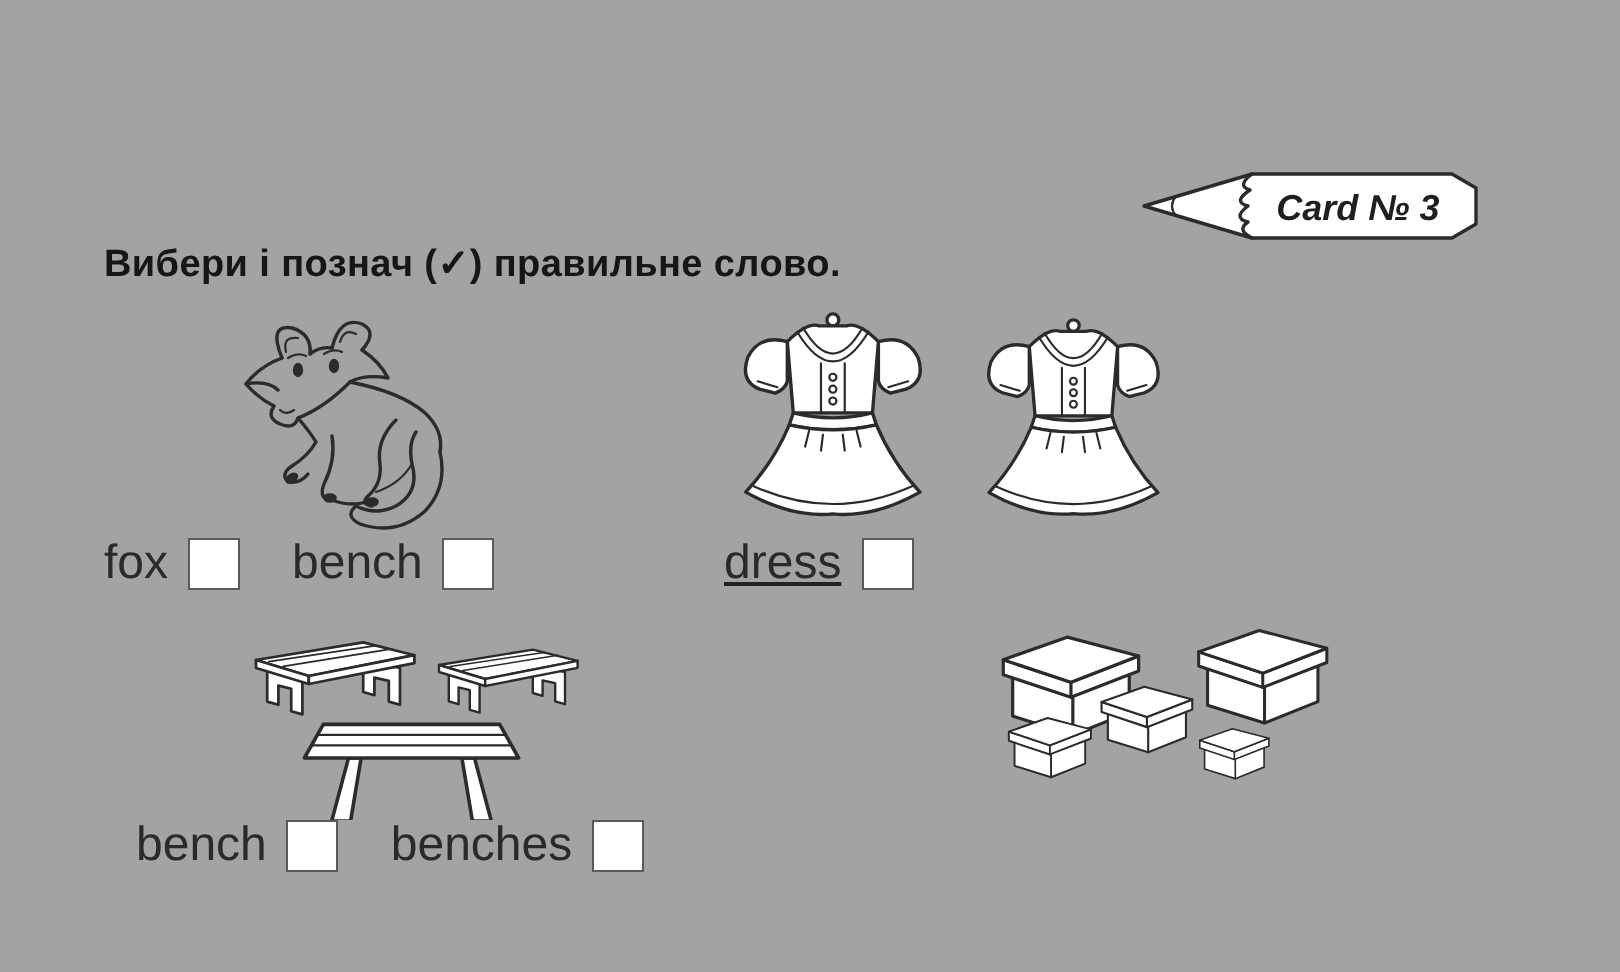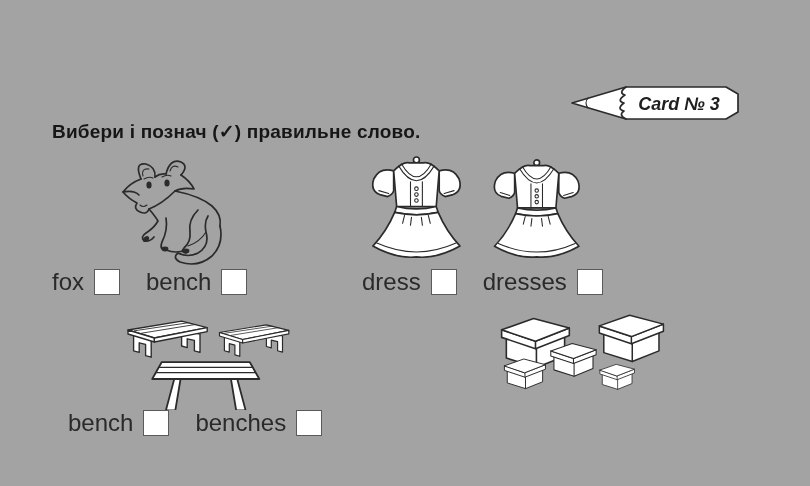--- a/index.html
+++ b/index.html
@@ -169,29 +169,25 @@
     <div class="pair">
       <span class="word">fox</span>
       <span class="checkbox"></span>
     </div>
     <div class="pair">
       <span class="word">bench</span>
       <span class="checkbox"></span>
     </div>
   </div>
 
-  <div class="options-row" style="left:362px;top:269px;">
+  <div class="options-row" style="left:362px;top:269px;text-decoration:underline;">
     <div class="pair">
       <span class="word">dress</span>
       <span class="checkbox"></span>
     </div>
-    <div class="pair">
-      <span class="word">dresses</span>
-      <span class="checkbox"></span>
-    </div>
   </div>
 
   <div class="options-row" style="left:68px;top:410px;">
     <div class="pair">
       <span class="word">bench</span>
       <span class="checkbox"></span>
     </div>
     <div class="pair">
       <span class="word">benches</span>
       <span class="checkbox"></span>

